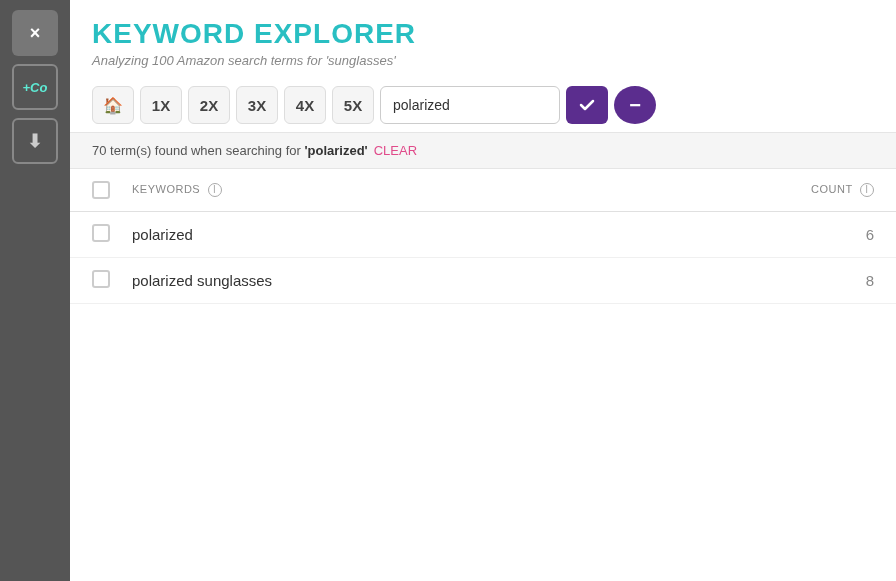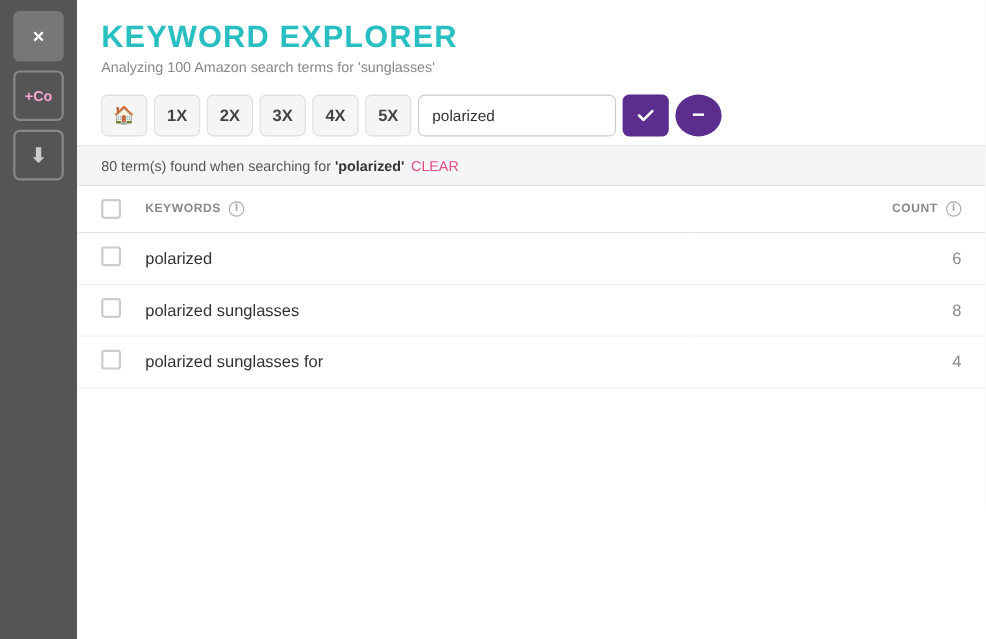--- a/index.html
+++ b/index.html
@@ -35,23 +35,24 @@
       font-size: 14px;
       border: none;
     }
     .btn-close {
       background: #777;
       color: #fff;
       font-size: 18px;
     }
     .btn-add {
       background: #555;
-      color: #f9a8d4;
+      color: #5eead4;
       border: 2px solid #888;
       font-size: 13px;
+      font-style: italic;
     }
     .btn-download {
       background: #555;
       color: #ccc;
       border: 2px solid #888;
       font-size: 18px;
     }
 
     
     .main {
@@ -69,20 +70,21 @@
     .header-title {
       font-size: 28px;
       font-weight: 900;
       color: #29bfc2;
       letter-spacing: 1px;
       text-transform: uppercase;
     }
     .header-subtitle {
       font-size: 13px;
       color: #888;
+      font-style: italic;
       margin-top: 3px;
     }
 
     
     .toolbar {
       display: flex;
       align-items: center;
       padding: 8px 22px;
       gap: 6px;
     }
@@ -170,21 +172,21 @@
       width: 100%;
       border-collapse: collapse;
     }
     thead tr {
       border-bottom: 1px solid #e0e0e0;
     }
     thead th {
       padding: 12px 22px;
       text-align: left;
       font-size: 11px;
-      font-weight: 700;
+      font-weight: 400;
       color: #888;
       text-transform: uppercase;
       letter-spacing: 0.5px;
     }
     thead th.count-col {
       text-align: right;
     }
     tbody tr {
       border-bottom: 1px solid #f0f0f0;
     }
@@ -259,21 +261,21 @@
     <button class="toolbar-check">
       <svg width="18" height="18" viewBox="0 0 18 18">
         <polyline points="3,9 7,13 15,5" stroke="#fff" stroke-width="2.5" fill="none" stroke-linecap="round" stroke-linejoin="round"></polyline>
       </svg>
     </button>
     <button class="toolbar-minus">
       <span>−</span>
     </button>
   </div>
 
-  <div class="results-bar"><span>80 term(s) found when searching for </span><strong style="color: rgb(51, 51, 51); margin-top: 40px;">'polarized'</strong><a class="clear-btn" style="margin-left: 6px;">CLEAR</a></div>
+  <div class="results-bar"><span>70 term(s) found when searching for </span><strong style="color: rgb(51, 51, 51); margin-top: 40px;">'polarized'</strong><a class="clear-btn" style="margin-left: 6px;">CLEAR</a></div>
 
   <div class="table-container">
     <table>
       <thead>
         <tr>
           <th style="width:40px; padding-right:0;">
             <span class="header-checkbox"></span>
           </th>
           <th>
             <span>KEYWORDS</span>
@@ -289,22 +291,17 @@
       <tr>
             <td style="padding-right: 0px; width: 40px;"><span class="row-checkbox"></span></td>
             <td>polarized</td>
             <td class="count-cell">6</td>
           </tr>
           <tr>
             <td style="padding-right: 0px; width: 40px;"><span class="row-checkbox"></span></td>
             <td>polarized sunglasses</td>
             <td class="count-cell">8</td>
           </tr>
-          <tr>
-            <td style="padding-right: 0px; width: 40px;"><span class="row-checkbox"></span></td>
-            <td>polarized sunglasses for</td>
-            <td class="count-cell">4</td>
-          </tr>
         </tbody>
     </table>
   </div>
 
 </div>
 
 </body></html>

